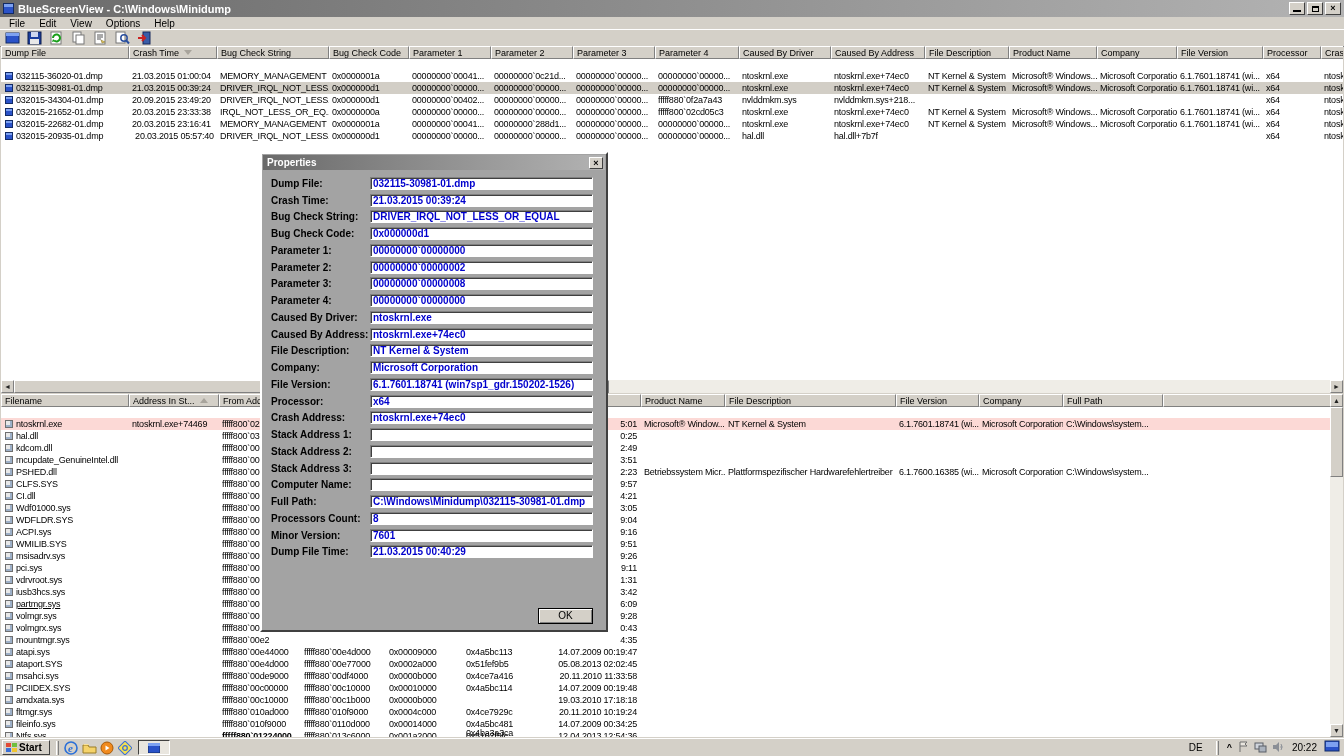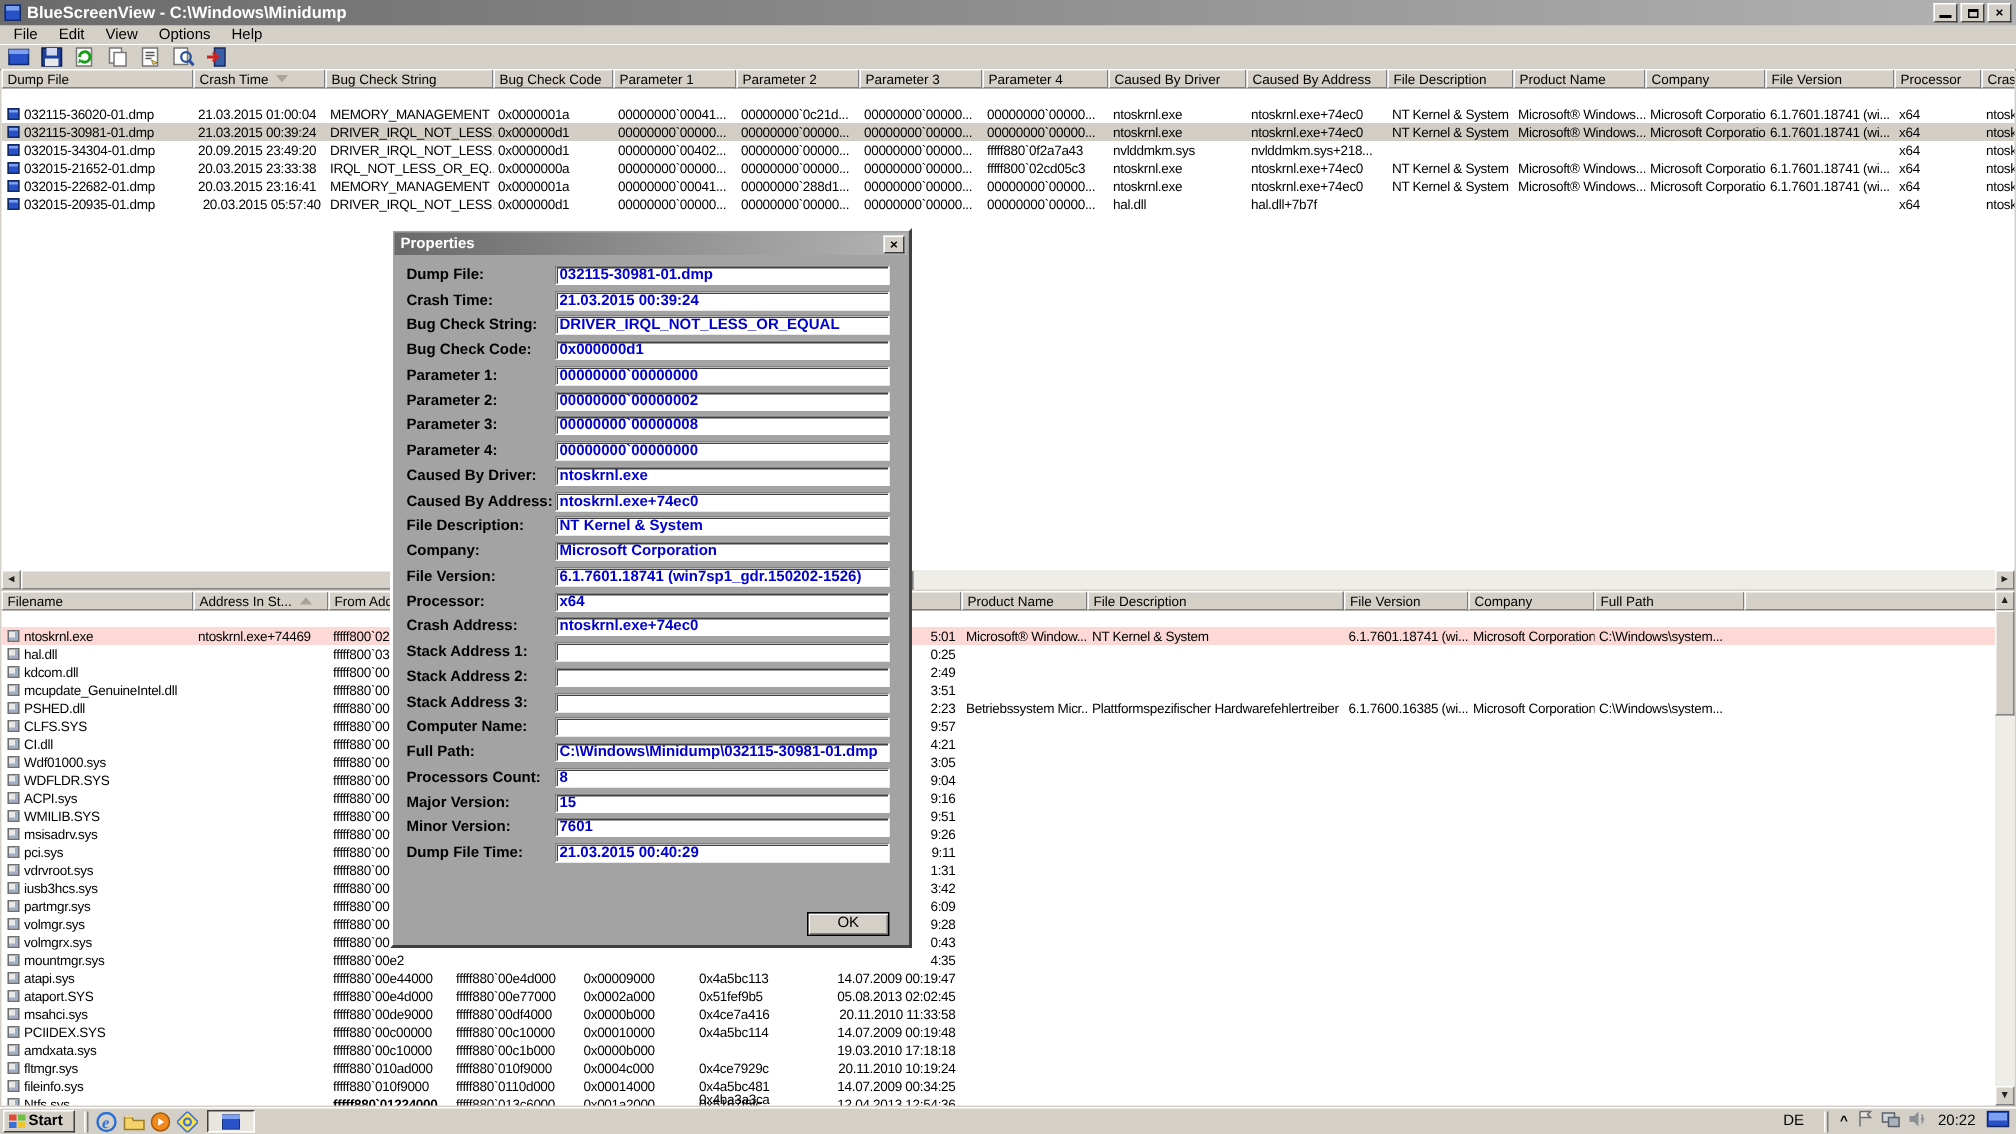--- a/index.html
+++ b/index.html
@@ -576,21 +576,21 @@
       <div class="td" style="width: 77px;"><span></span></div>
       <div class="td" style="width: 80px;"><span></span></div>
       <div class="td ra" style="width: 98px;"><span>3:42</span></div>
       <div class="td" style="width: 84px;"><span></span></div>
       <div class="td" style="width: 171px;"><span></span></div>
       <div class="td" style="width: 83px;"><span></span></div>
       <div class="td" style="width: 84px;"><span></span></div>
       <div class="td" style="width: 100px;"><span></span></div>
     </div>
     <div class="tr">
-      <div class="td" style="width: 128px;"><span class="fic drv"></span><span>partmgr.sys</span></div>
+      <div class="td" style="width: 128px; text-decoration: underline;"><span class="fic drv"></span><span>partmgr.sys</span></div>
       <div class="td" style="width: 90px;"><span></span></div>
       <div class="td" style="width: 82px;"><span>fffff880`00e0</span></div>
       <div class="td" style="width: 85px;"><span></span></div>
       <div class="td" style="width: 77px;"><span></span></div>
       <div class="td" style="width: 80px;"><span></span></div>
       <div class="td ra" style="width: 98px;"><span>6:09</span></div>
       <div class="td" style="width: 84px;"><span></span></div>
       <div class="td" style="width: 171px;"><span></span></div>
       <div class="td" style="width: 83px;"><span></span></div>
       <div class="td" style="width: 84px;"><span></span></div>
@@ -853,24 +853,20 @@
         <span class="dlg-label">Computer Name:</span>
         <div class="dlg-input"></div>
       </div>
       <div class="dlg-row">
         <span class="dlg-label">Full Path:</span>
         <div class="dlg-input">C:\Windows\Minidump\032115-30981-01.dmp</div>
       </div>
       <div class="dlg-row">
         <span class="dlg-label">Processors Count:</span>
         <div class="dlg-input">8</div>
-      </div>
-      <div class="dlg-row">
-        <span class="dlg-label">Major Version:</span>
-        <div class="dlg-input">15</div>
       </div>
       <div class="dlg-row">
         <span class="dlg-label">Minor Version:</span>
         <div class="dlg-input">7601</div>
       </div>
       <div class="dlg-row">
         <span class="dlg-label">Dump File Time:</span>
         <div class="dlg-input">21.03.2015 00:40:29</div>
       </div>
     </div>

